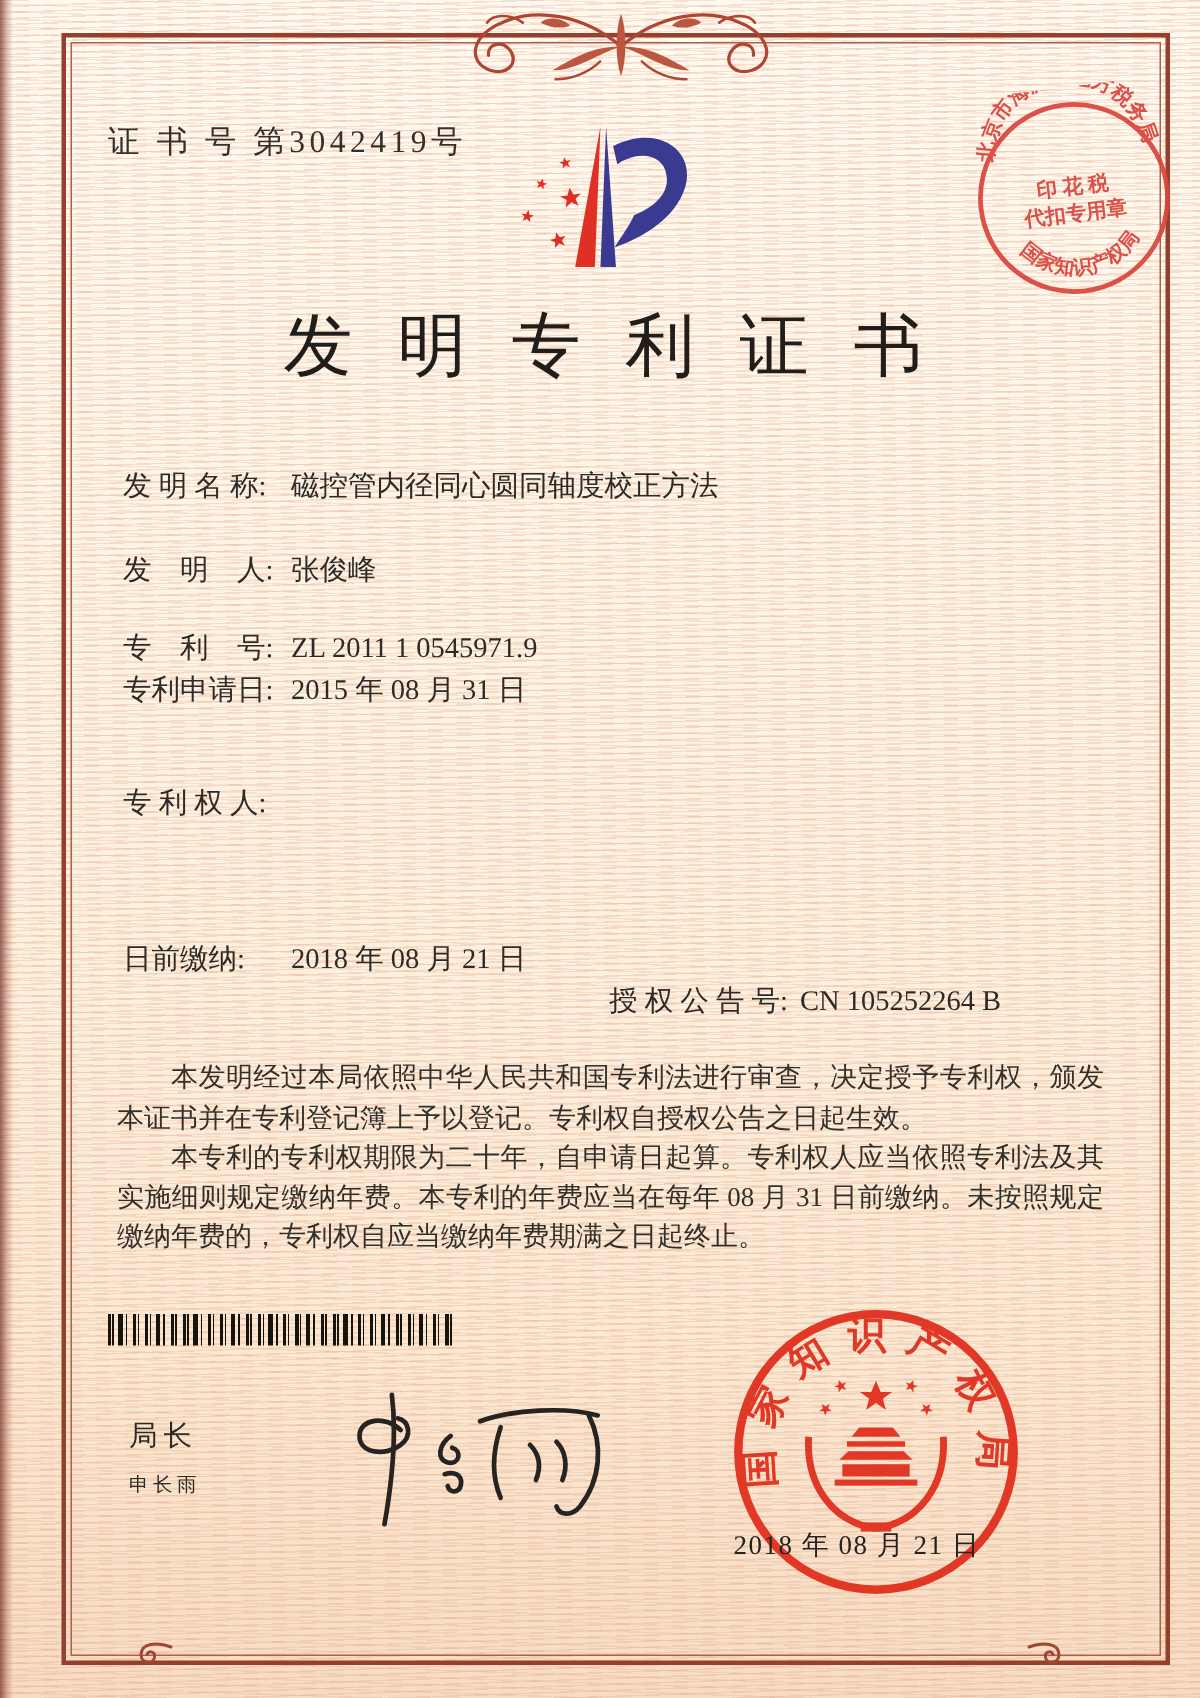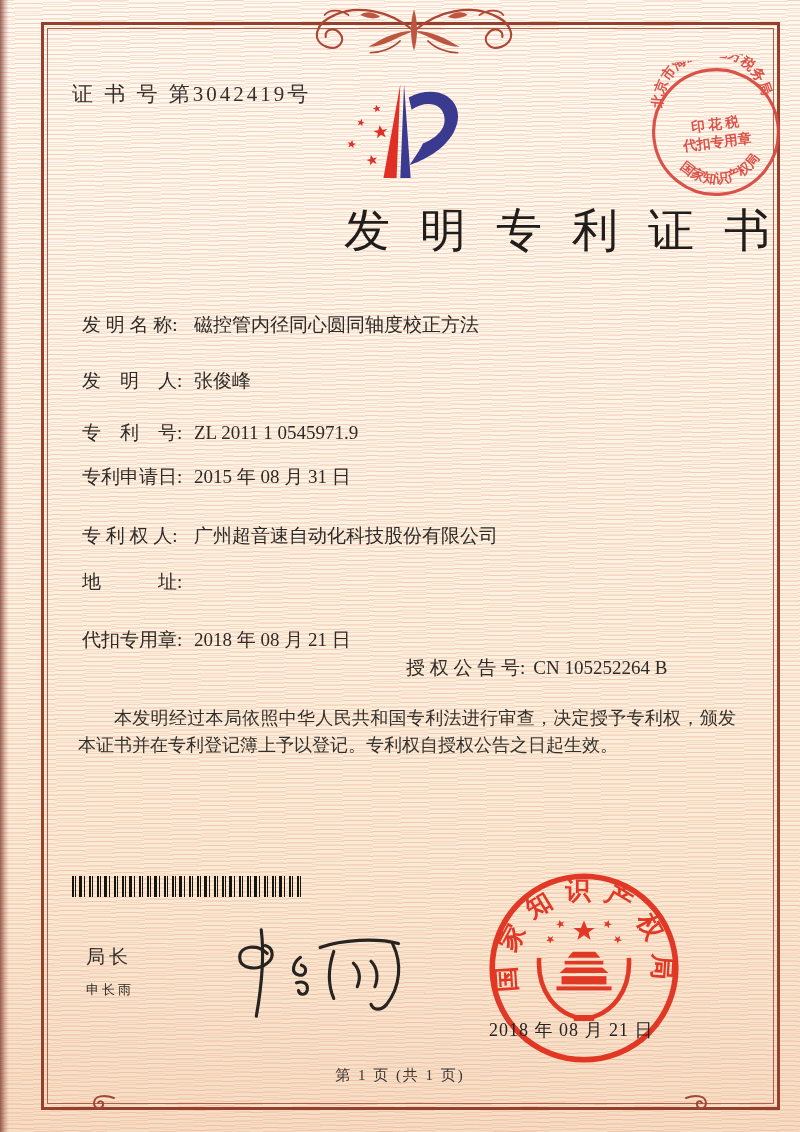--- a/index.html
+++ b/index.html
@@ -12,29 +12,29 @@
   .waves.w1{background:repeating-linear-gradient(178deg,rgba(233,160,128,0.30) 0 1px,rgba(255,255,255,0) 1px 4px);}
   .waves.w2{background:repeating-linear-gradient(182deg,rgba(226,150,120,0.20) 0 1px,rgba(255,255,255,0) 1px 5px);}
   .edge-left{position:absolute;left:0;top:0;bottom:0;width:9px;
     background:linear-gradient(90deg,rgba(100,24,16,0.65),rgba(130,40,26,0.25) 55%,rgba(130,40,26,0) 100%);}
   .frame-outer{position:absolute;left:41px;top:22px;width:733px;height:1082px;border:3px solid #93412d;}
   .frame-inner{position:absolute;left:3px;top:3px;right:3px;bottom:3px;border:1px solid #ab604a;}
   .abs{position:absolute;}
   .cert-no{left:72px;top:80px;font-size:21px;letter-spacing:3px;color:#35302c;}
   .logo{left:330px;top:72px;width:150px;height:124px;}
   .stamp{left:642px;top:58px;width:148px;height:148px;transform:rotate(-7deg);opacity:.92;}
-  .title{left:0;right:0;top:202px;text-align:right;font-size:46px;line-height:58px;
+  .title{left:0;right:0;top:202px;text-align:center;font-size:46px;line-height:58px;
     letter-spacing:30px;padding-left:34px;color:#201d1b;font-weight:400;}
   .row{position:absolute;left:82px;display:flex;font-size:19px;line-height:26px;color:#2e2a27;}
   .row .lbl{flex:none;width:112px;white-space:pre;}
   .row .val{white-space:pre-wrap;}
   .row.r-name{top:312px;}
   .row.r-inventor{top:368px;}
   .row.r-patno{top:420px;justify-content:flex-end;}
-  .row.r-filing{top:464px;justify-content:flex-end;}
+  .row.r-filing{top:448px;justify-content:flex-end;}
   .row.r-patentee{top:523px;}
   .row.r-address{top:569px;}
   .row.r-grantdate{top:627px;}
   .row.r-grantno{left:406px;top:627px;margin-top:28px;}
   .row.r-grantno .lbl{width:auto;margin-right:8px;}
   .paragraphs{left:78px;top:659px;width:658px;font-size:18px;line-height:26.5px;
     text-align:justify;color:#33302c;margin-top:46px;}
   .paragraphs p{margin:0;text-indent:2em;}
   .barcode{left:72px;top:876px;width:232px;height:21px;
     background:repeating-linear-gradient(90deg,#16140f 0 2px,transparent 2px 3px,#16140f 3px 4px,transparent 4px 7px,#16140f 7px 10px,transparent 10px 12px,#16140f 12px 13px,transparent 13px 17px,#16140f 17px 19px,transparent 19px 20px,#16140f 20px 21px,transparent 21px 25px);}
@@ -134,36 +134,35 @@
   <div class="row r-patno">
     <span class="lbl">专　利　号:</span>
     <span class="val">ZL 2011 1 0545971.9</span>
   </div>
   <div class="row r-filing">
     <span class="lbl">专利申请日:</span>
     <span class="val">2015 年 08 月 31 日</span>
   </div>
   <div class="row r-patentee">
     <span class="lbl">专 利 权 人:</span>
-    <span class="val">广州超音速自动化科技股份有限公司</span>
   </div>
   <div class="row r-address">
-    <span class="lbl">地　　　址:</span>
   </div>
   <div class="row r-grantdate">
-    <span class="lbl">代扣专用章:</span>
+    <span class="lbl">日前缴纳:</span>
     <span class="val">2018 年 08 月 21 日</span>
   </div>
   <div class="row r-grantno">
     <span class="lbl">授 权 公 告 号:</span>
     <span class="val">CN 105252264 B</span>
   </div>
 
   <div class="abs paragraphs">
     <p>本发明经过本局依照中华人民共和国专利法进行审查，决定授予专利权，颁发本证书并在专利登记簿上予以登记。专利权自授权公告之日起生效。</p>
+    <p>本专利的专利权期限为二十年，自申请日起算。专利权人应当依照专利法及其实施细则规定缴纳年费。本专利的年费应当在每年 08 月 31 日前缴纳。未按照规定缴纳年费的，专利权自应当缴纳年费期满之日起终止。</p>
   </div>
 
   <div class="abs barcode"></div>
 
   <div class="abs director-title">局长</div>
   <div class="abs director-name">申长雨</div>
 
   <svg class="abs signature" viewBox="0 0 200 100">
     <g stroke="#262321" stroke-width="3.2" fill="none" stroke-linecap="round">
       <path d="M44 30 C 34 20, 16 22, 16 34 C 16 46, 34 48, 44 40 C 52 34, 50 24, 42 22"></path>
@@ -198,15 +197,14 @@
       <rect x="78" y="108" width="44" height="8"></rect>
       <rect x="73" y="118" width="54" height="4"></rect>
       <path d="M100 150 C 72 146, 54 122, 56 90" stroke="#e0301e" stroke-width="4.5" fill="none"></path>
       <path d="M100 150 C 128 146, 146 122, 144 90" stroke="#e0301e" stroke-width="4.5" fill="none"></path>
       <rect x="90" y="146" width="20" height="6"></rect>
     </g>
   </svg>
 
   <div class="abs seal-date">2018 年 08 月 21 日</div>
 
-  <div class="abs footer">第 1 页 (共 1 页)</div>
 
 </div>
 
 </body></html>

